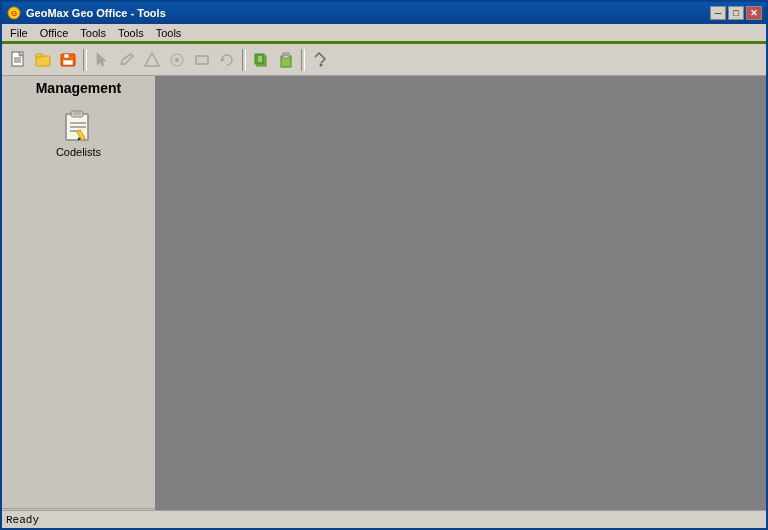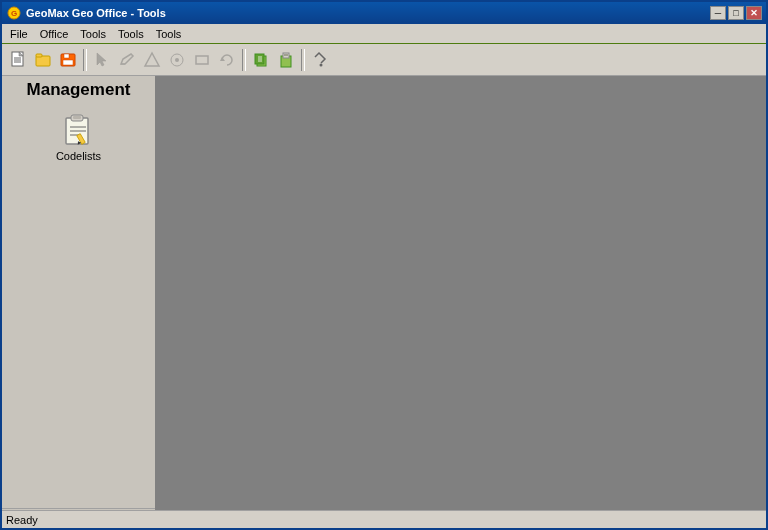--- a/index.html
+++ b/index.html
@@ -60,21 +60,21 @@
     .title-bar-btn.maximize { background: #d4d0c8; }
     .title-bar-btn.minimize { background: #d4d0c8; }
 
     
     .menu-bar {
       height: 20px;
       background: #d4d0c8;
       display: flex;
       align-items: center;
       padding: 0 2px;
-      border-bottom: 1px solid #4d7c0f;
+      border-bottom: 3px solid #4d7c0f;
     }
     .menu-item {
       padding: 2px 6px;
       cursor: pointer;
       font-size: 11px;
       color: #000;
     }
 
     
     .toolbar {
@@ -103,21 +103,21 @@
     }
     .toolbar-separator {
       width: 4px;
       height: 22px;
       border-left: 1px solid #888;
       border-right: 1px solid #fff;
       margin: 0 2px;
     }
     .sidebar-title {
       font-weight: bold;
-      font-size: 17px;
+      font-size: 14px;
       color: #000;
       margin-bottom: 8px;
       width: 100%;
       text-align: center;
     }
     .sidebar-item {
       display: flex;
       flex-direction: column;
       align-items: center;
       margin-bottom: 8px;
@@ -150,20 +150,21 @@
       height: 18px;
       background: #d4d0c8;
       border-top: 1px solid #a0a0a0;
       display: flex;
       align-items: center;
       padding: 0 4px;
       position: absolute;
       bottom: 0;
       left: 0;
       right: 0;
+      font-family: Liberation Mono, monospace;
     }
     .status-text {
       flex: 1;
       font-size: 11px;
     }
     .status-right {
       display: flex;
       gap: 4px;
       font-size: 11px;
     }

